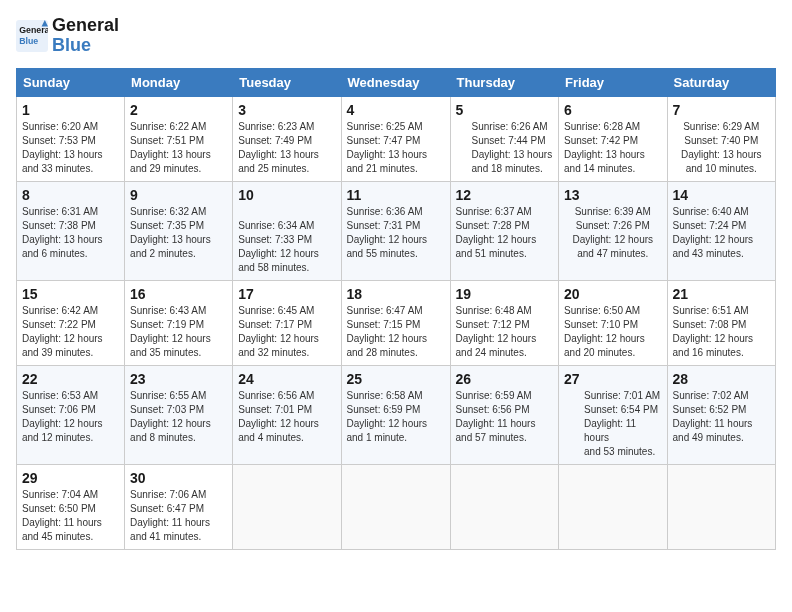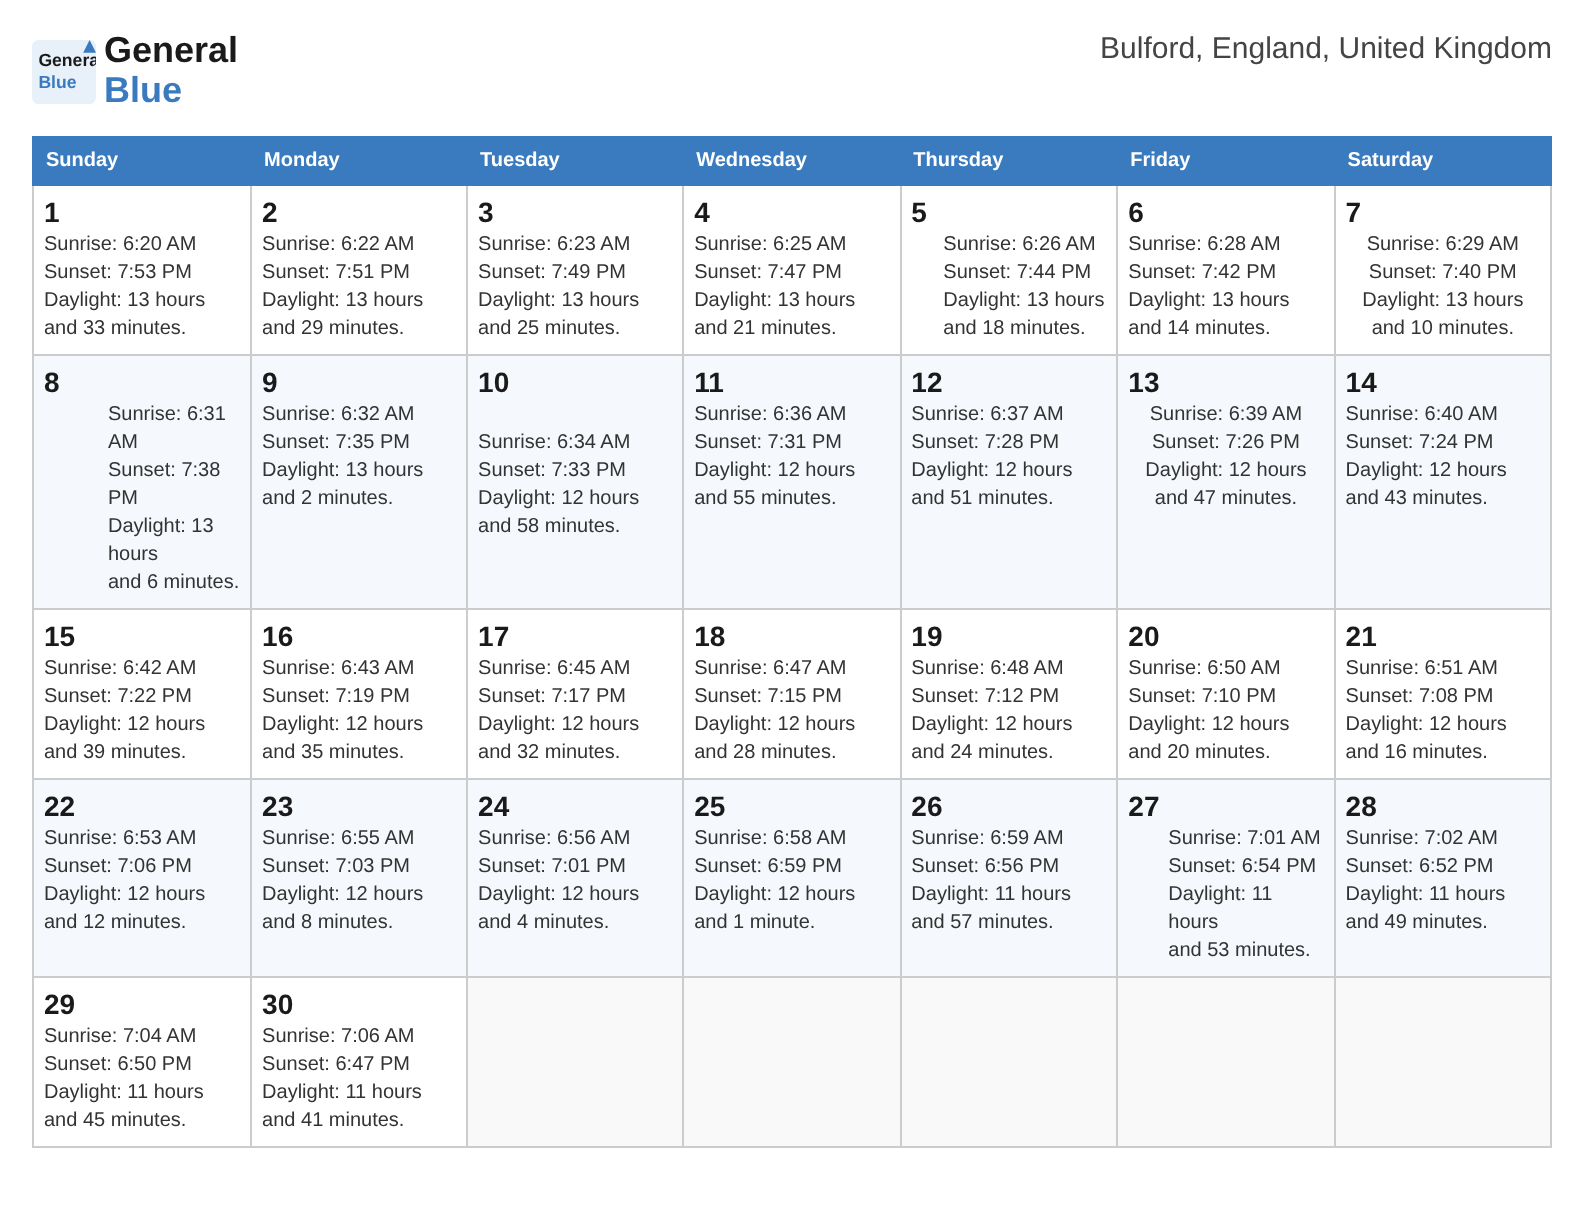--- a/index.html
+++ b/index.html
@@ -50,21 +50,21 @@
     .calendar {
       width: 100%;
       border-collapse: collapse;
       font-size: 11px;
     }
     .calendar th {
       background: #3a7bbf;
       color: #fff;
       text-align: left;
       padding: 6px 6px;
-      font-size: 10px;
+      font-size: 13px;
       font-weight: bold;
       border: 1px solid #3a7bbf;
     }
     .calendar td {
       vertical-align: top;
       border: 1px solid #ccc;
       padding: 5px 5px;
       width: 110px;
       min-height: 80px;
       background: #fff;
@@ -103,21 +103,20 @@
       <polygon points="32,8 40,8 36,0" fill="#3a7bbf"></polygon>
     </svg>
     <div>
       <div class="logo-text">
         <span style="color:#1a1a1a">General</span><br>
         <span style="color:#3a7bbf">Blue</span>
       </div>
     </div>
   </div>
   <div class="title-area">
-    <div class="location">Bulford, England, United Kingdom</div>
   </div>
 </div>
 
 <table class="calendar">
   <thead>
     <tr>
     <th>Sunday</th>
         <th>Monday</th>
         <th>Tuesday</th>
         <th>Wednesday</th>
@@ -174,21 +173,21 @@
           <span class="day-num">7</span>
           <div class="day-info" style="white-space: pre-line; text-align: center;">Sunrise: 6:29 AM
 Sunset: 7:40 PM
 Daylight: 13 hours
 and 10 minutes.</div>
         </td>
       </tr>
       <tr class="week-row">
         <td>
           <span class="day-num">8</span>
-          <div class="day-info" style="white-space: pre-line; margin-left: 32px;">Sunrise: 6:31 AM
+          <div class="day-info" style="white-space: pre-line;">Sunrise: 6:31 AM
 Sunset: 7:38 PM
 Daylight: 13 hours
 and 6 minutes.</div>
         </td>
         <td>
           <span class="day-num">9</span>
           <div class="day-info" style="white-space: pre-line;">Sunrise: 6:32 AM
 Sunset: 7:35 PM
 Daylight: 13 hours
 and 2 minutes.</div>

